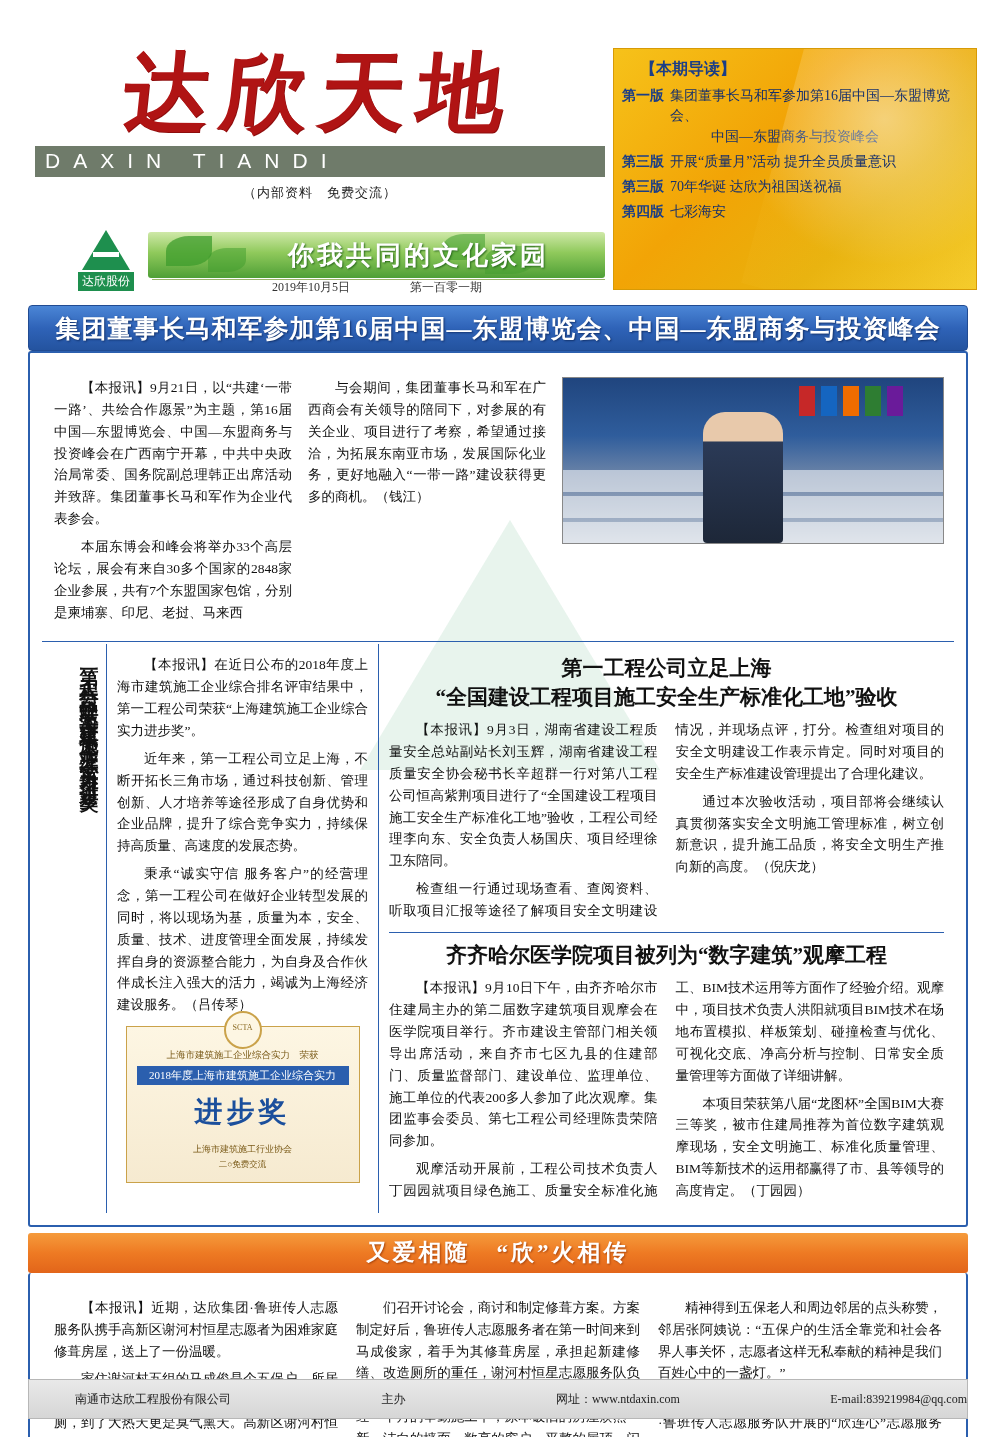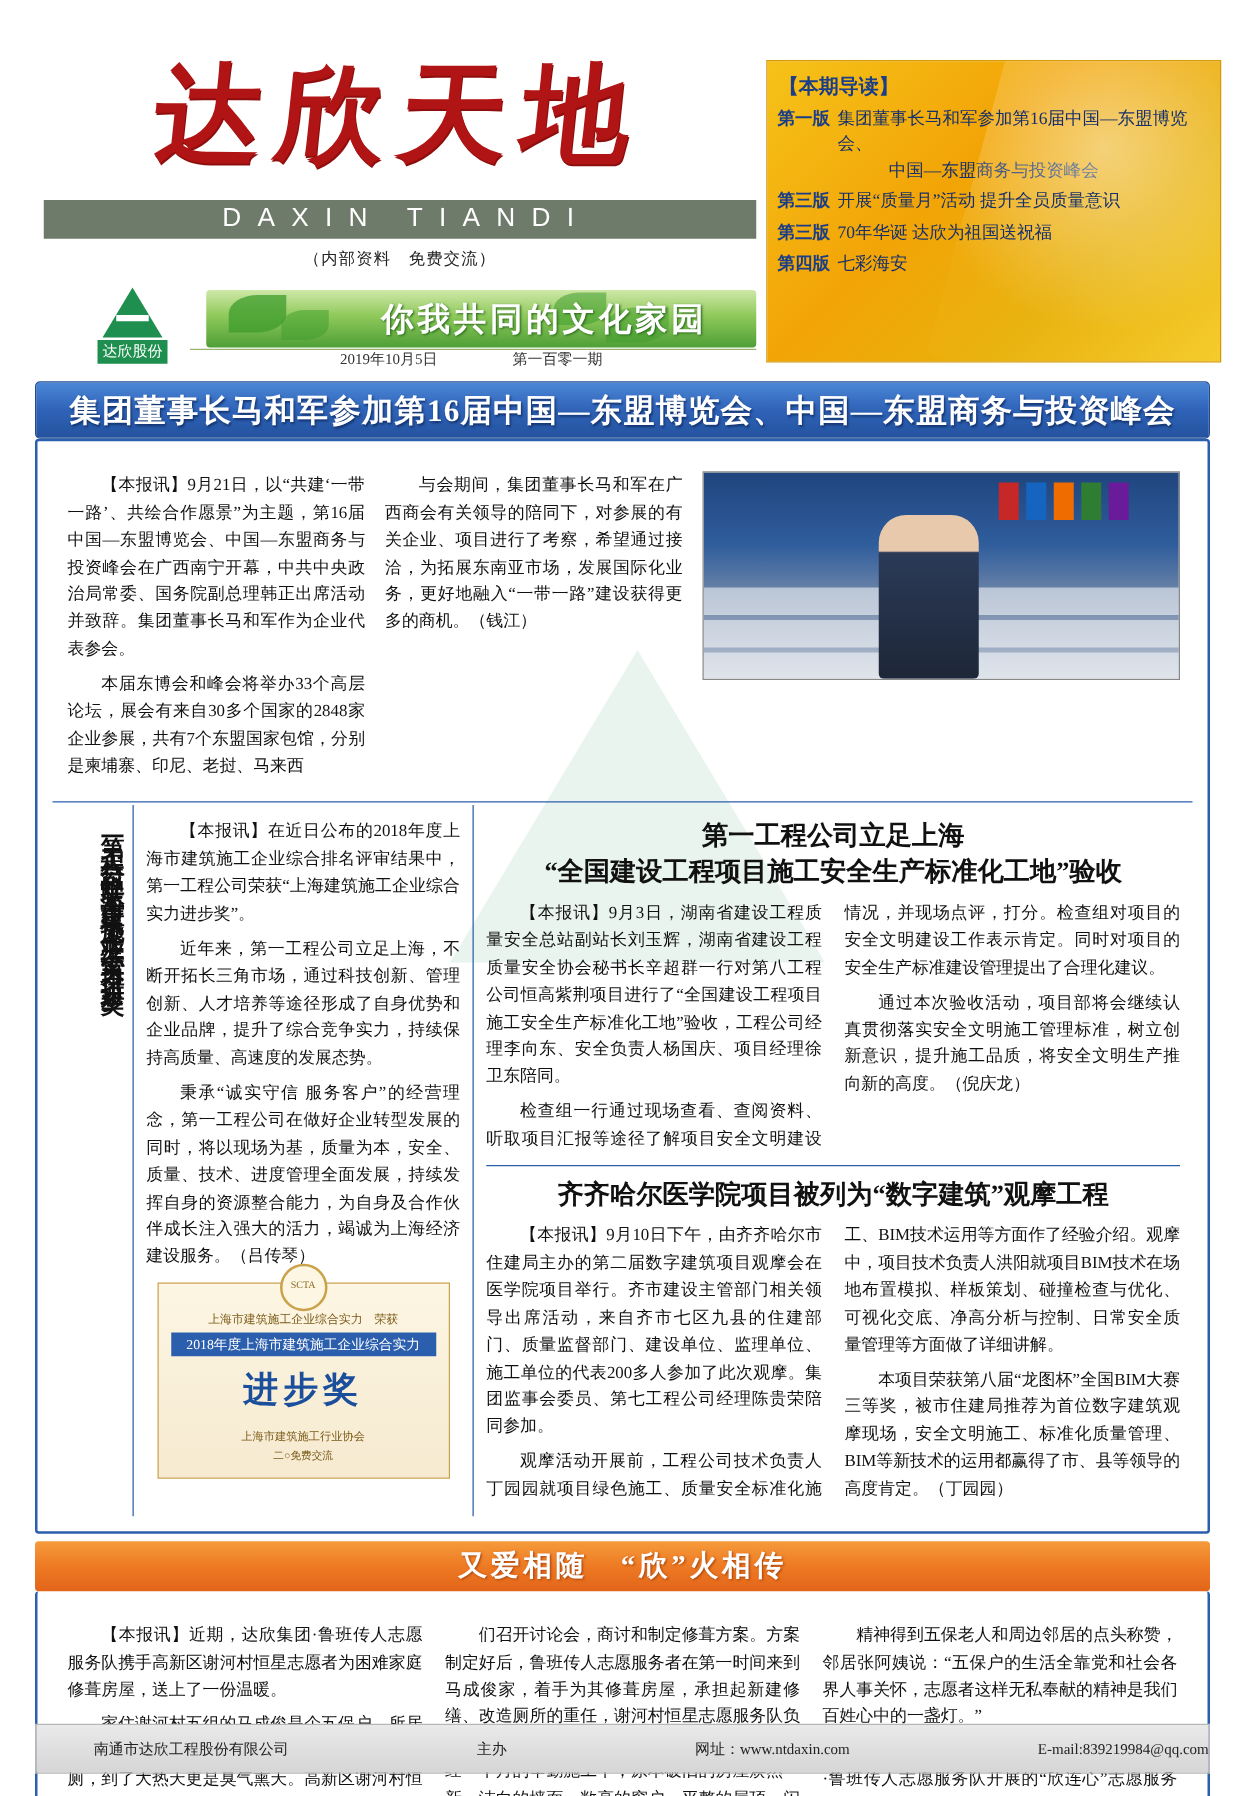--- a/index.html
+++ b/index.html
@@ -17,43 +17,43 @@
   .logo-box{position:absolute;left:35px;top:45px;width:570px;height:180px;}
   .logo-title{
     font-family:"DejaVu Serif",serif;
     font-size:86px;font-weight:bold;color:#b01414;
     letter-spacing:12px;line-height:1.1;
     text-align:center;
     transform:skewX(-6deg);
     text-shadow:1px 1px 0 #8e0d0d;
   }
   .logo-pinyin{
-    margin-top:20px;background:#6f7b6a;color:#fff;
+    margin-top:6px;background:#6f7b6a;color:#fff;
     font-family:"Liberation Sans",sans-serif;
-    font-size:21px;letter-spacing:13px;text-align:center;padding:3px 0 4px 10px;
+    font-size:21px;letter-spacing:13px;text-align:left;padding:3px 0 4px 10px;
   }
   .logo-sub{
     text-align:center;font-size:13px;color:#222;margin-top:7px;letter-spacing:1px;
   }
   .brandrow{position:absolute;left:60px;top:232px;width:545px;height:62px;}
   .brand-mark{
     position:absolute;left:0;top:-2px;width:92px;text-align:center;
   }
   .brand-tri{
     width:0;height:0;border-left:24px solid transparent;border-right:24px solid transparent;
     border-bottom:40px solid #1e8f4e;margin:0 auto;position:relative;
   }
   .brand-tri:after{
     content:"";position:absolute;left:-13px;top:22px;width:26px;height:5px;background:#fff;
   }
   .brand-name{
     margin-top:2px;background:#1e8f4e;color:#fff;font-size:12px;padding:1px 4px;display:inline-block;
   }
   .greenband{
-    position:absolute;left:105px;top:0;right:0;height:46px;
+    position:absolute;left:88px;top:0;right:0;height:46px;
     background:linear-gradient(180deg,#cfe8a8 0%,#8fc95b 45%,#4e9f36 100%);
     border-radius:3px;
     overflow:hidden;
   }
   .greenband .slogan{
     position:absolute;left:140px;top:6px;font-size:26px;font-weight:bold;color:#ffffff;
     letter-spacing:3px;text-shadow:1px 1px 2px #2a6a1c;
   }
   .greenband .leaf{position:absolute;border-radius:50% 0 50% 0;background:#3e9c2c;opacity:.75;}
   .dateline{
@@ -68,21 +68,21 @@
     position:absolute;right:18px;top:48px;width:362px;height:240px;
     background:linear-gradient(135deg,#f6c21a 0%,#f2a406 40%,#e8b10c 70%,#f4cb2a 100%);
     border:1px solid #d79a06;
     overflow:hidden;
   }
   .guide:before{
     content:"";position:absolute;right:-40px;top:-30px;width:240px;height:300px;
     background:radial-gradient(circle at 40% 35%,rgba(255,255,255,.45),rgba(255,220,90,.05) 60%);
     transform:rotate(15deg);
   }
-  .guide-title{position:relative;font-size:16px;font-weight:bold;color:#1b3e86;margin:10px 0 6px 9px;}
+  .guide-title{position:relative;font-size:16px;font-weight:bold;color:#1b3e86;margin:10px 0 6px 26px;}
   .guide-row{position:relative;display:flex;margin:5px 0 5px 8px;font-size:14px;line-height:1.45;}
   .guide-k{color:#1b3e86;font-weight:bold;white-space:nowrap;margin-right:6px;}
   .guide-v{color:#17306b;}
   .guide-v2{color:#17306b;text-align:center;margin:-4px 0 6px 0;font-size:14px;}
 
   
   .content{position:absolute;left:28px;top:305px;width:940px;}
   .bluebar{
     height:44px;border-radius:4px;
     background:linear-gradient(180deg,#4b86d6 0%,#2f63b8 50%,#24539f 100%);

